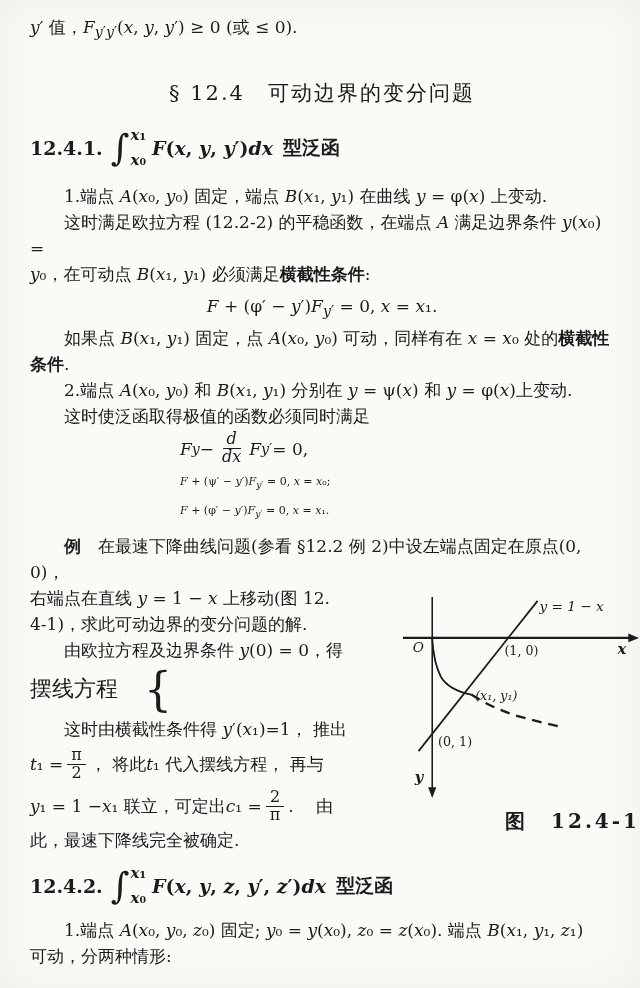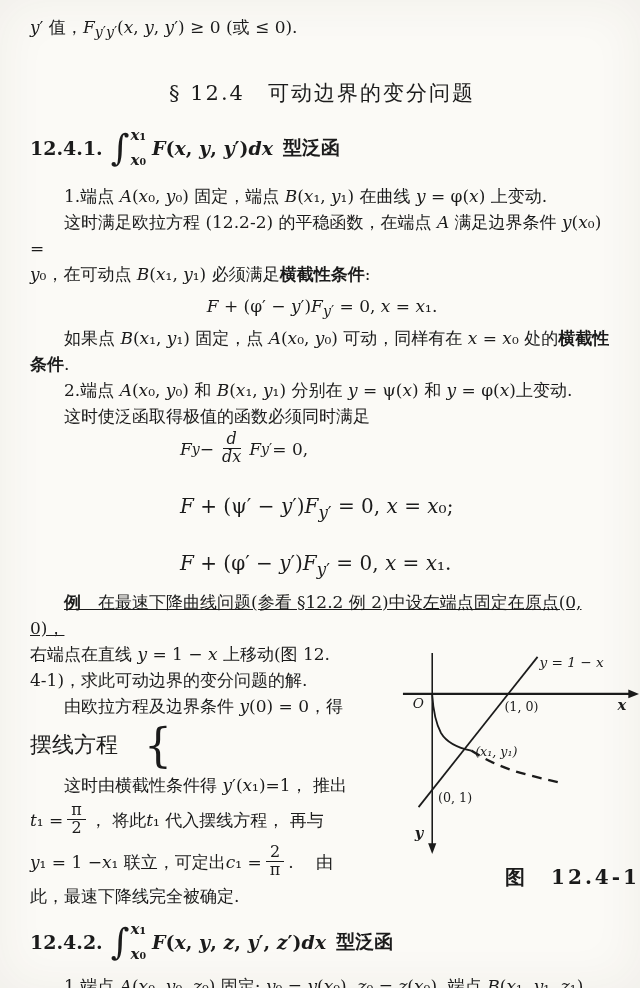--- a/index.html
+++ b/index.html
@@ -28,21 +28,21 @@
     font-weight:bold;font-size:19px;
     margin-top:16px;height:50px;
   }
   .sh-num{margin-right:8px;}
   .integral{display:inline-flex;align-items:center;margin-right:6px;}
   .int-glyph{font-size:36px;font-weight:normal;line-height:40px;}
   .int-lims{display:inline-flex;flex-direction:column;font-size:15px;font-weight:bold;line-height:11px;margin-left:1px;}
   .lim-u{margin-bottom:14px;}
   .sh-expr{margin-right:10px;}
   .eq-center{text-align:center;font-size:17px;line-height:26px;margin-top:6px;}
-  .eq-left{font-size:20px;line-height:26px;margin-left:150px;margin-top:24px;}
+  .eq-left{font-size:11px;line-height:26px;margin-left:150px;}
   .eq-tall{height:40px;display:flex;align-items:center;margin-left:150px;font-size:17px;}
   .fr{display:inline-flex;flex-direction:column;align-items:center;vertical-align:middle;margin:0 4px;line-height:1.05;font-size:16px;}
   .fr .n{border-bottom:1.6px solid #1b1b1b;padding:0 4px;}
   .fr .d{padding:0 4px;}
   .ex-row{display:flex;margin-top:0;gap:26px;}
   .ex-left{width:345px;flex:none;}
   .ex-fig{width:239px;flex:none;padding-top:4px;}
   .ex-line{font-size:17px;line-height:26px;}
   .ex-line-tall{font-size:17px;line-height:42px;height:42px;display:flex;align-items:center;}
   .sys-row{display:flex;align-items:center;height:52px;}
@@ -89,21 +89,21 @@
   <div class="txt ind">2.端点 <i>A</i>(<i>x</i>₀, <i>y</i>₀) 和 <i>B</i>(<i>x</i>₁, <i>y</i>₁) 分别在 <i>y</i> = ψ(<i>x</i>) 和 <i>y</i> = φ(<i>x</i>)上变动.</div>
   <div class="txt ind">这时使泛函取得极值的函数必须同时满足</div>
 
   <div class="eq-tall"><i>F</i><sub><i>y</i></sub> − <span class="fr">
         <span class="n"><i>d</i></span>
         <span class="d"><i>dx</i></span>
       </span> <i>F</i><sub><i>y</i>′</sub> = 0,</div>
   <div class="eq-left"><i>F</i> + (ψ′ − <i>y</i>′)<i>F</i><sub><i>y</i>′</sub> = 0, <i>x</i> = <i>x</i>₀;</div>
   <div class="eq-left"><i>F</i> + (φ′ − <i>y</i>′)<i>F</i><sub><i>y</i>′</sub> = 0, <i>x</i> = <i>x</i>₁.</div>
 
-  <div class="txt ind" style="margin-top:6px;text-decoration:underline;"><b>例</b>　在最速下降曲线问题(参看 §12.2 例 2)中设左端点固定在原点(0, 0)，</div>
+  <div class="txt ind" style="margin-top:6px;"><b>例</b>　在最速下降曲线问题(参看 §12.2 例 2)中设左端点固定在原点(0, 0)，</div>
 
   <div class="ex-row">
     <div class="ex-left">
       <div class="ex-line">右端点在直线 <i>y</i> = 1 − <i>x</i> 上移动(图 12.</div>
       <div class="ex-line">4-1)，求此可动边界的变分问题的解.</div>
       <div class="ex-line ind">由欧拉方程及边界条件 <i>y</i>(0) = 0，得</div>
       <div class="sys-row">
         <span class="sys-label">摆线方程</span>
         <span class="sys-brace">{</span>
       </div>

